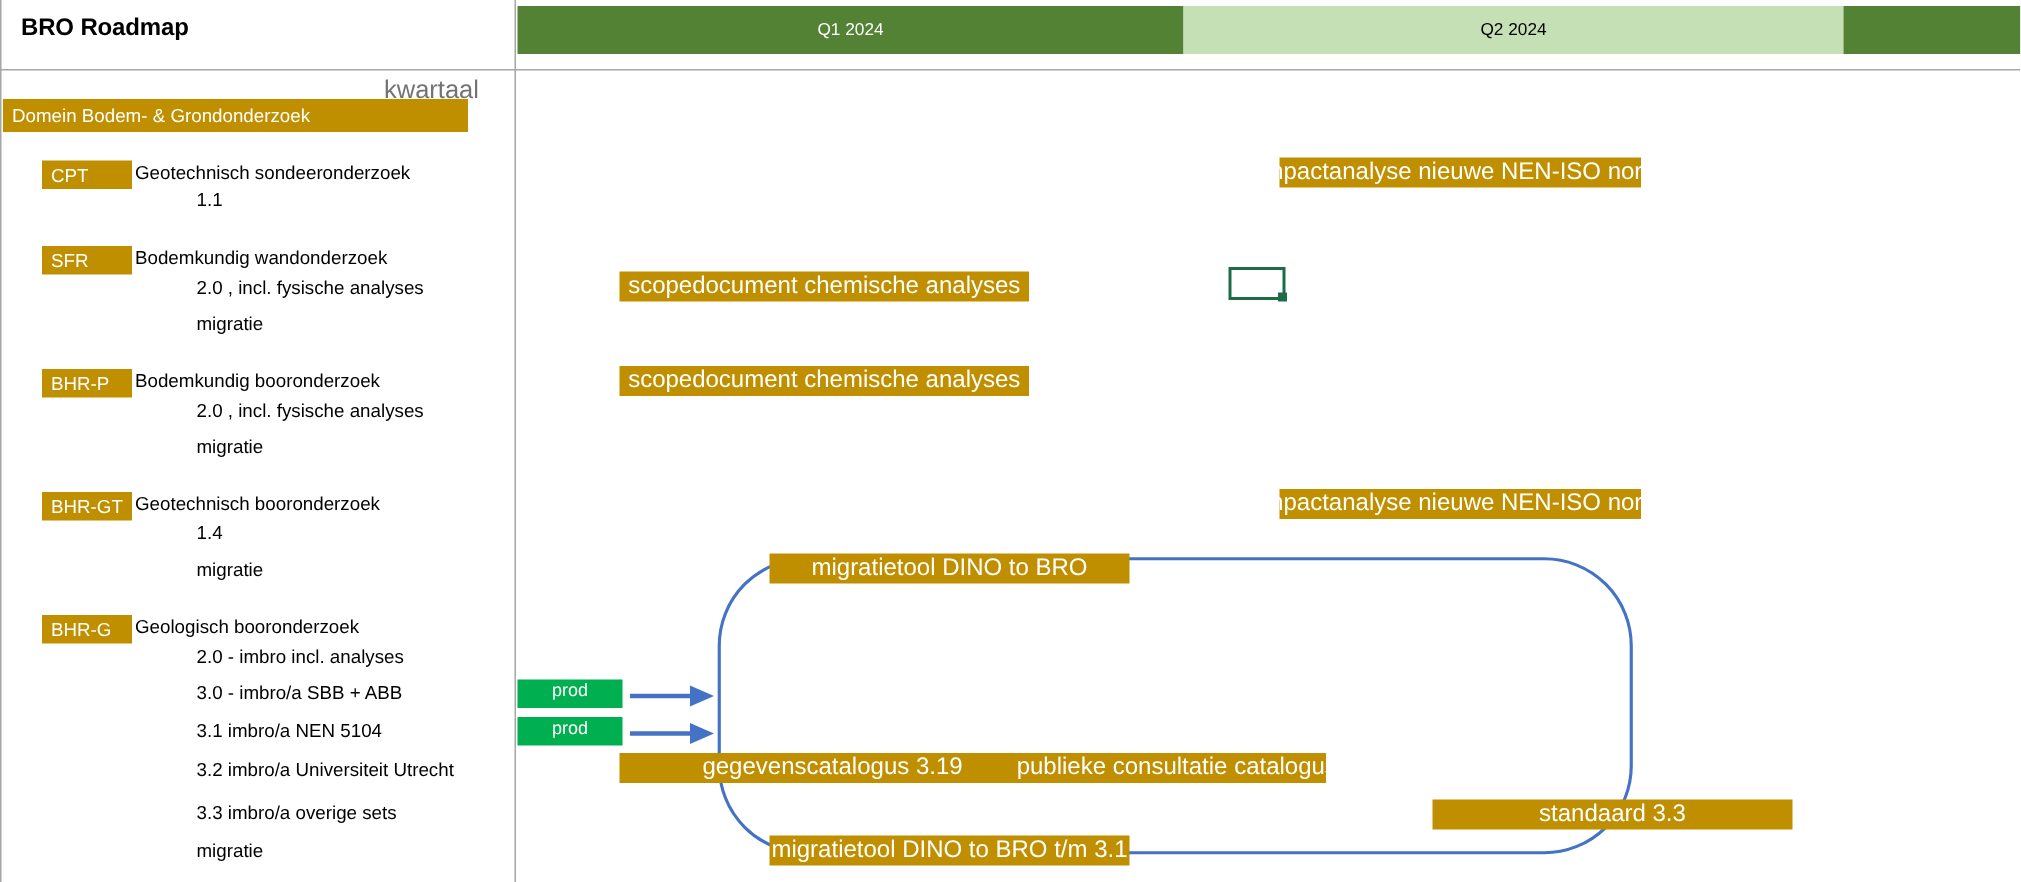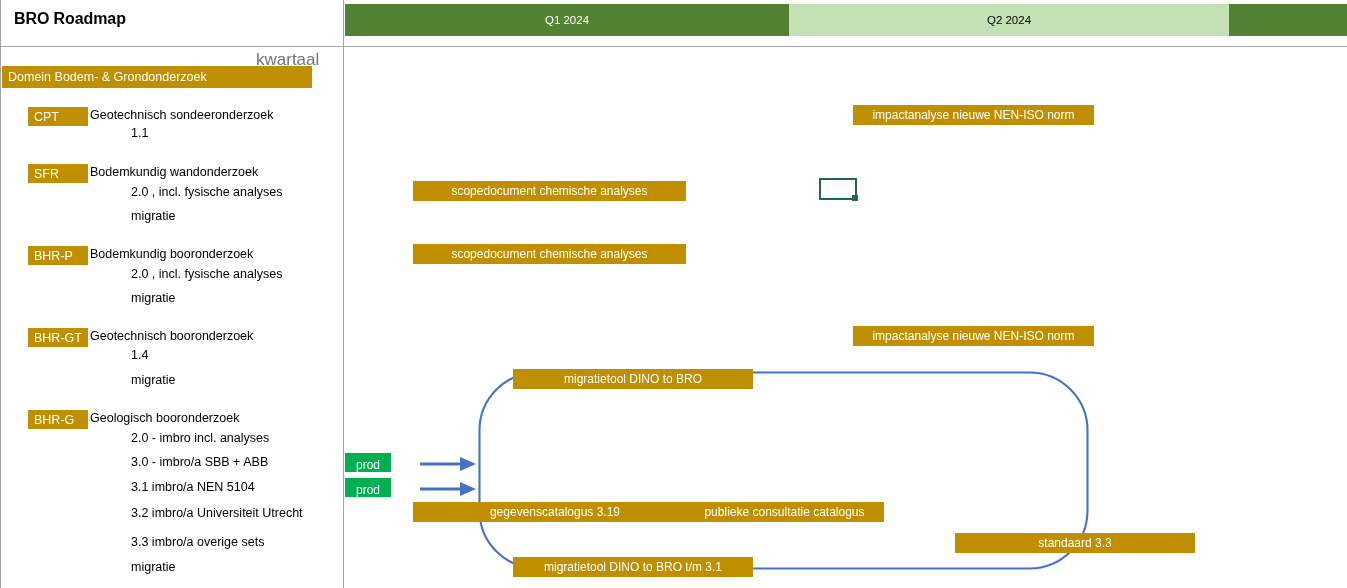--- a/index.html
+++ b/index.html
@@ -78,29 +78,29 @@
   .row-sub {
     position: absolute; left: 131px;
     font-size: 12.5px; color: #000000;
     white-space: nowrap;
   }
 
   
   .bar {
     position: absolute; height: 20px;
     background: #bf8f00;
-    color: #ffffff; font-size: 12px;
+    color: #ffffff; font-size: 16px;
     display: flex; align-items: center; justify-content: center;
     white-space: nowrap;
   }
   .prod-box {
-    position: absolute; height: 19px; width: 46px;
+    position: absolute; height: 19px; width: 70px;
     background: #00b050;
     color: #ffffff; font-size: 12px;
-    display: flex; align-items: flex-end; justify-content: center;
+    display: flex; align-items: flex-start; justify-content: center;
   }
 
   
   .sel-cell {
     position: absolute;
     border: 2px solid #1f6b47;
     background: transparent;
   }
   .sel-handle {
     position: absolute;

